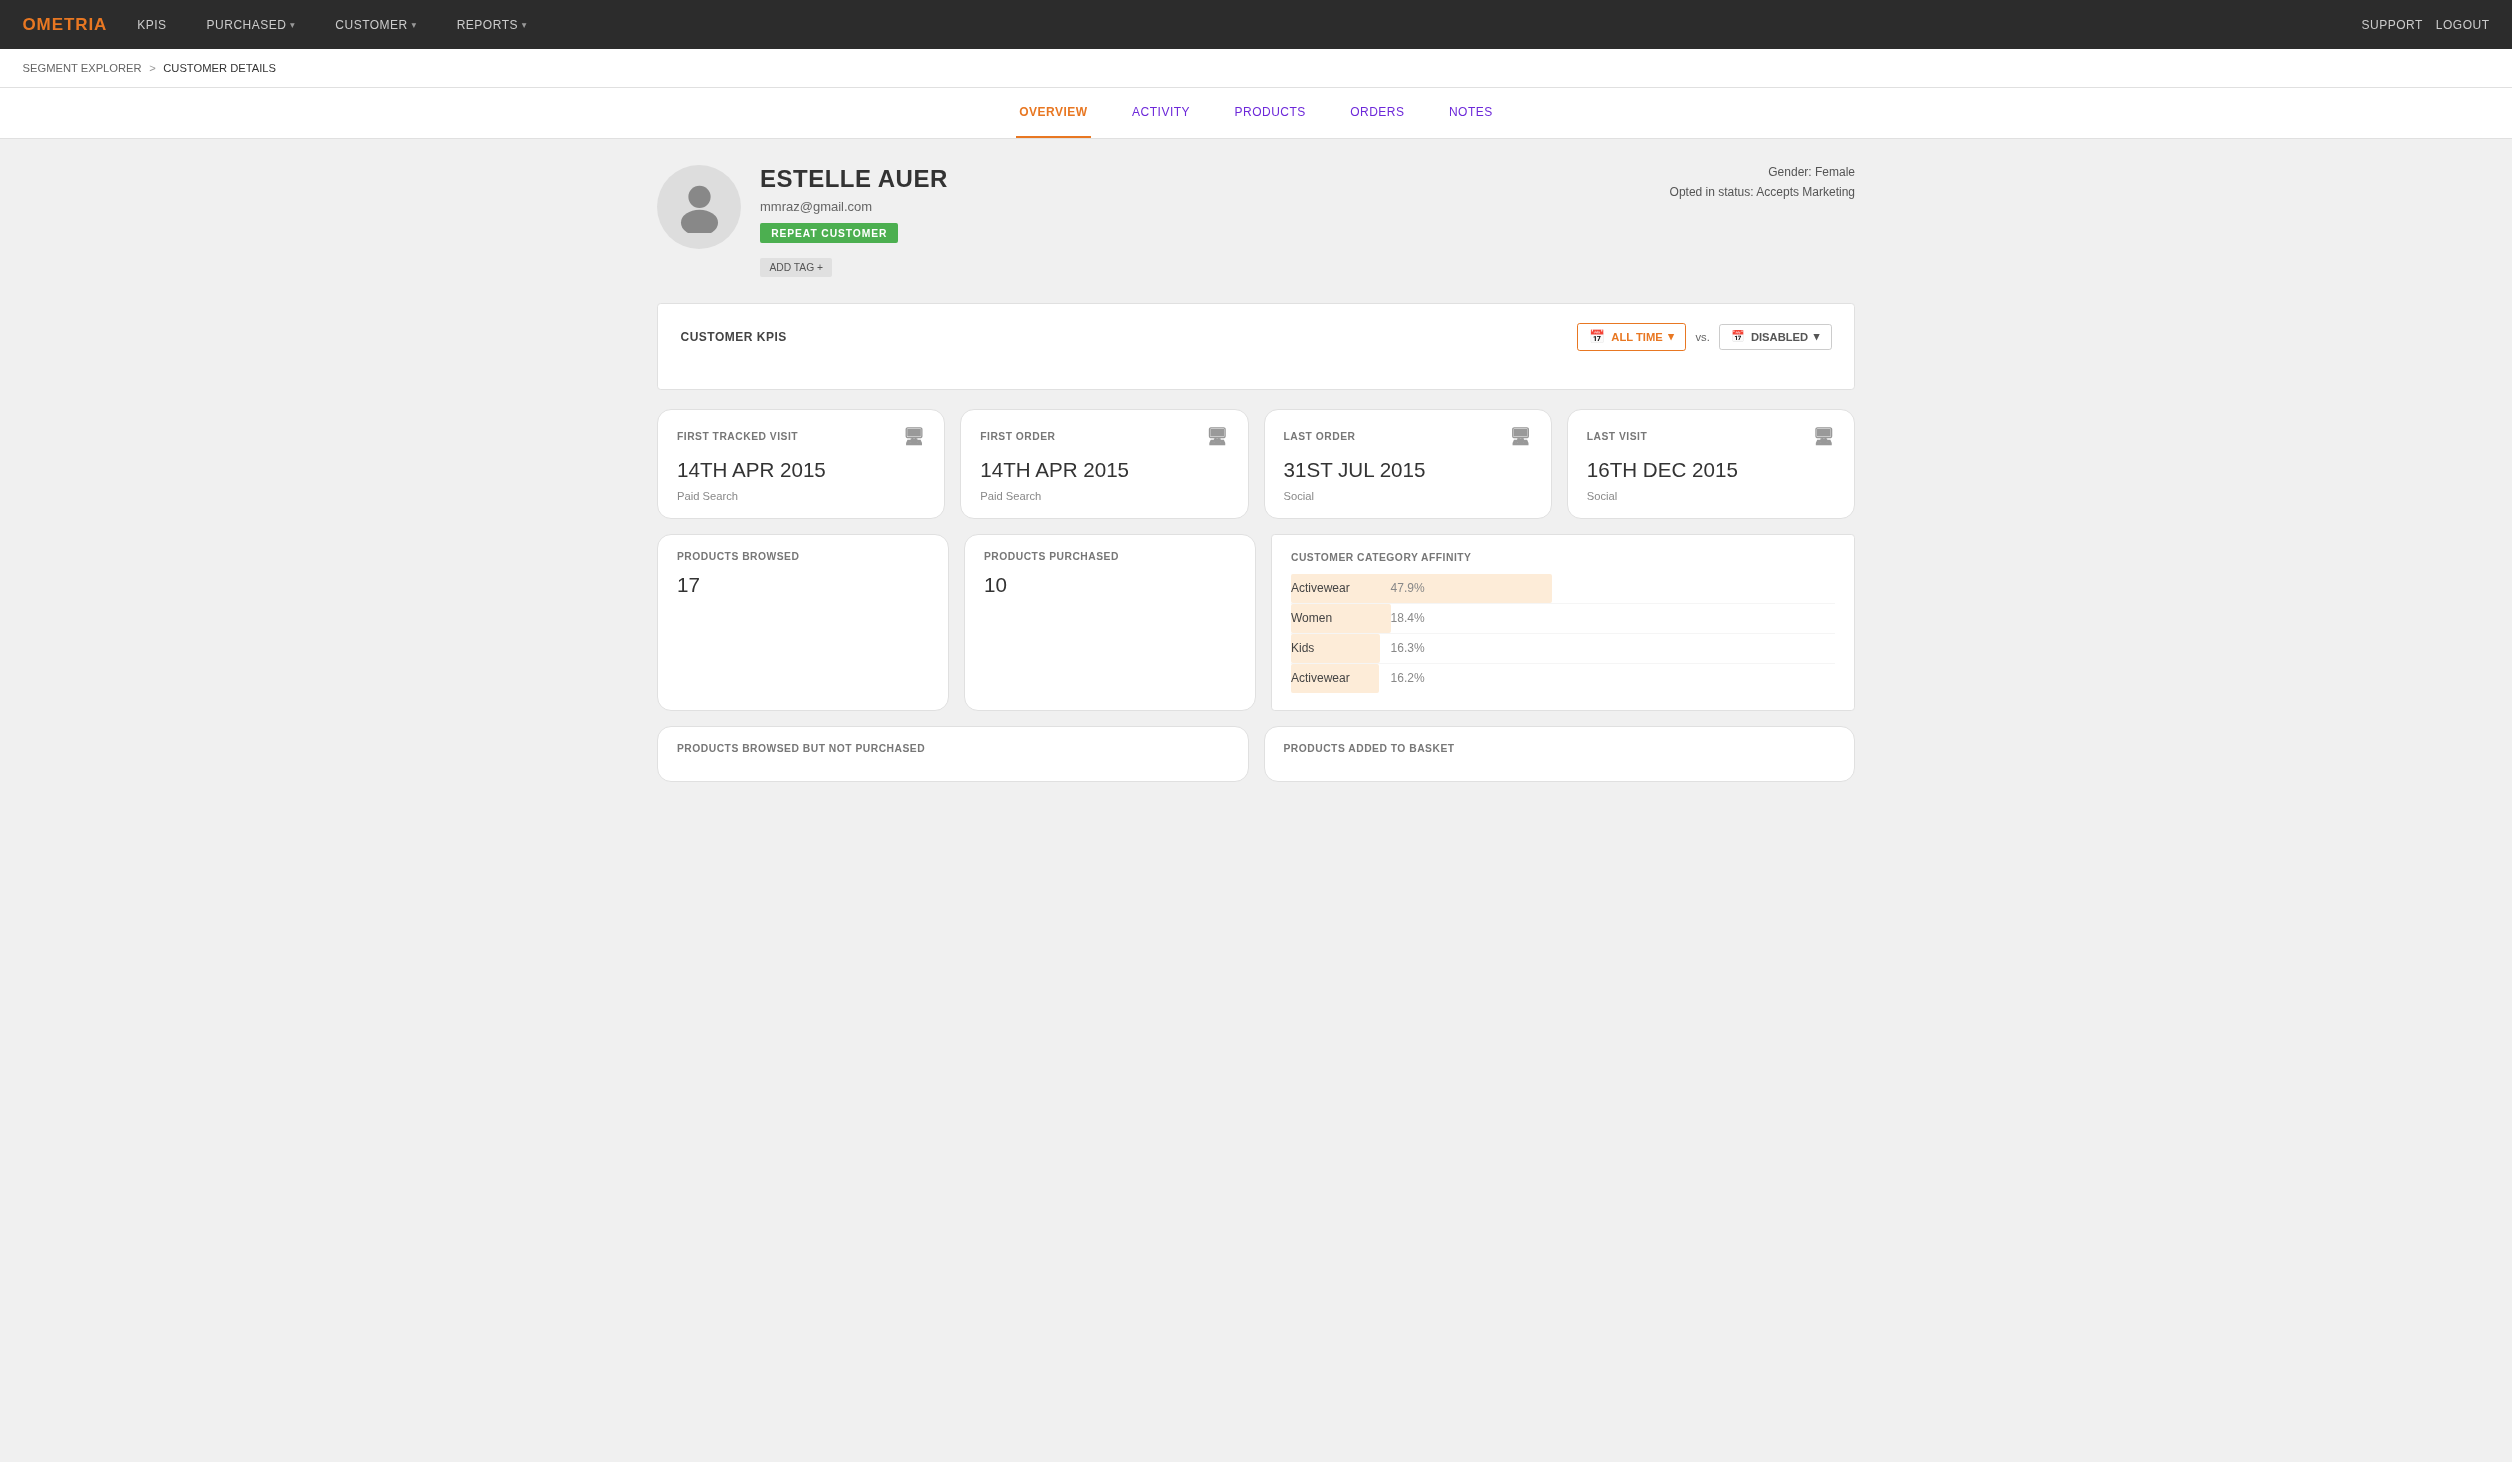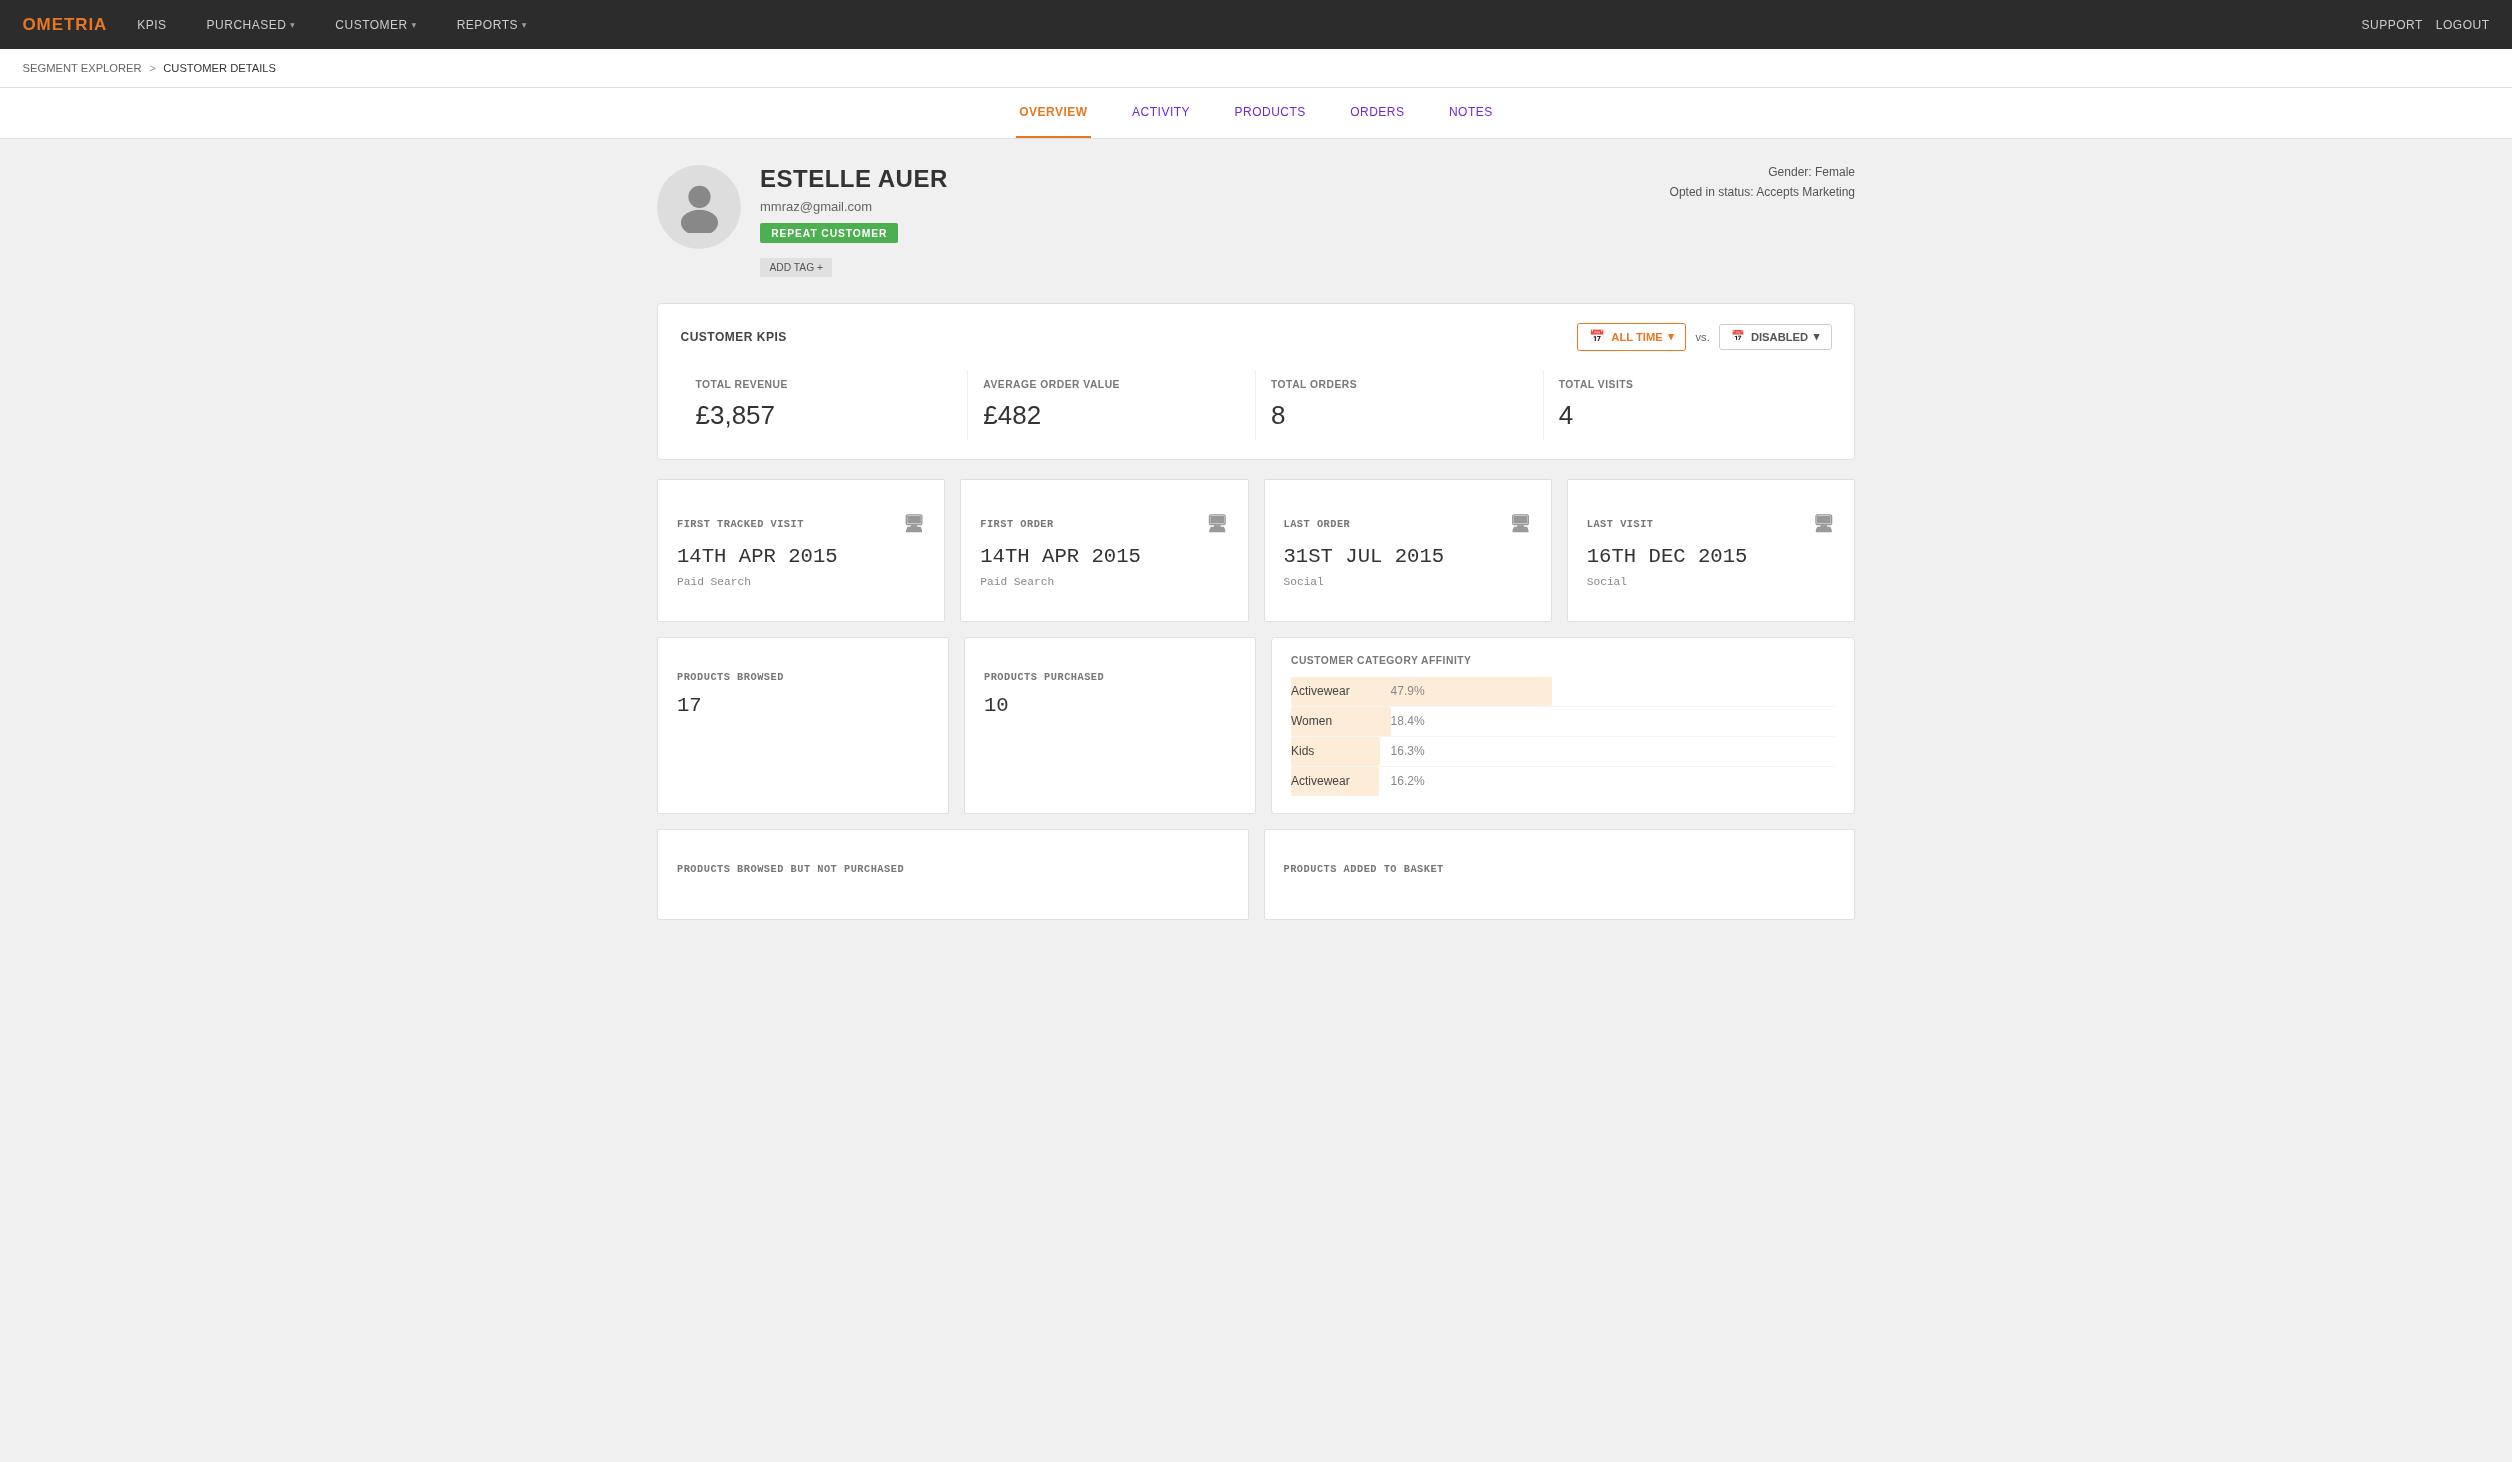--- a/index.html
+++ b/index.html
@@ -236,23 +236,22 @@
     
     .card-grid-4 {
       display: grid;
       grid-template-columns: repeat(4, 1fr);
       gap: 15px;
       margin-bottom: 15px;
     }
     .card {
       background: #fff;
       border: 0.9px solid #e0e0e0;
-      border-radius: 2px;
-      padding: 33px 19px;
-      font-family: Liberation Mono, monospace;
+      border-radius: 14px;
+      padding: 16px 19px;
     }
     .card-label {
       font-size: 10.3px;
       color: #777;
       letter-spacing: 0.5px;
       font-weight: bold;
       margin-bottom: 11.2px;
       display: flex;
       align-items: center;
       justify-content: space-between;
@@ -393,38 +392,20 @@
           <span class="cal-icon">📅</span>
           <span>ALL TIME</span>
           <span>▾</span>
         </button>
         <span class="vs-text">vs.</span>
         <button class="kpi-btn-gray">
           <span>📅</span>
           <span>DISABLED</span>
           <span>▾</span>
         </button>
-      </div>
-    </div>
-    <div class="kpi-metrics">
-      <div class="kpi-metric">
-        <div class="kpi-metric-label">TOTAL REVENUE</div>
-        <div class="kpi-metric-value">£3,857</div>
-      </div>
-      <div class="kpi-metric">
-        <div class="kpi-metric-label">AVERAGE ORDER VALUE</div>
-        <div class="kpi-metric-value">£482</div>
-      </div>
-      <div class="kpi-metric">
-        <div class="kpi-metric-label">TOTAL ORDERS</div>
-        <div class="kpi-metric-value">8</div>
-      </div>
-      <div class="kpi-metric">
-        <div class="kpi-metric-label">TOTAL VISITS</div>
-        <div class="kpi-metric-value">4</div>
       </div>
     </div>
   </div>
 
   <div class="card-grid-4">
     <div class="card">
       <div class="card-label">
         <span>FIRST TRACKED VISIT</span>
         <span class="card-icon">🖥</span>
       </div>

